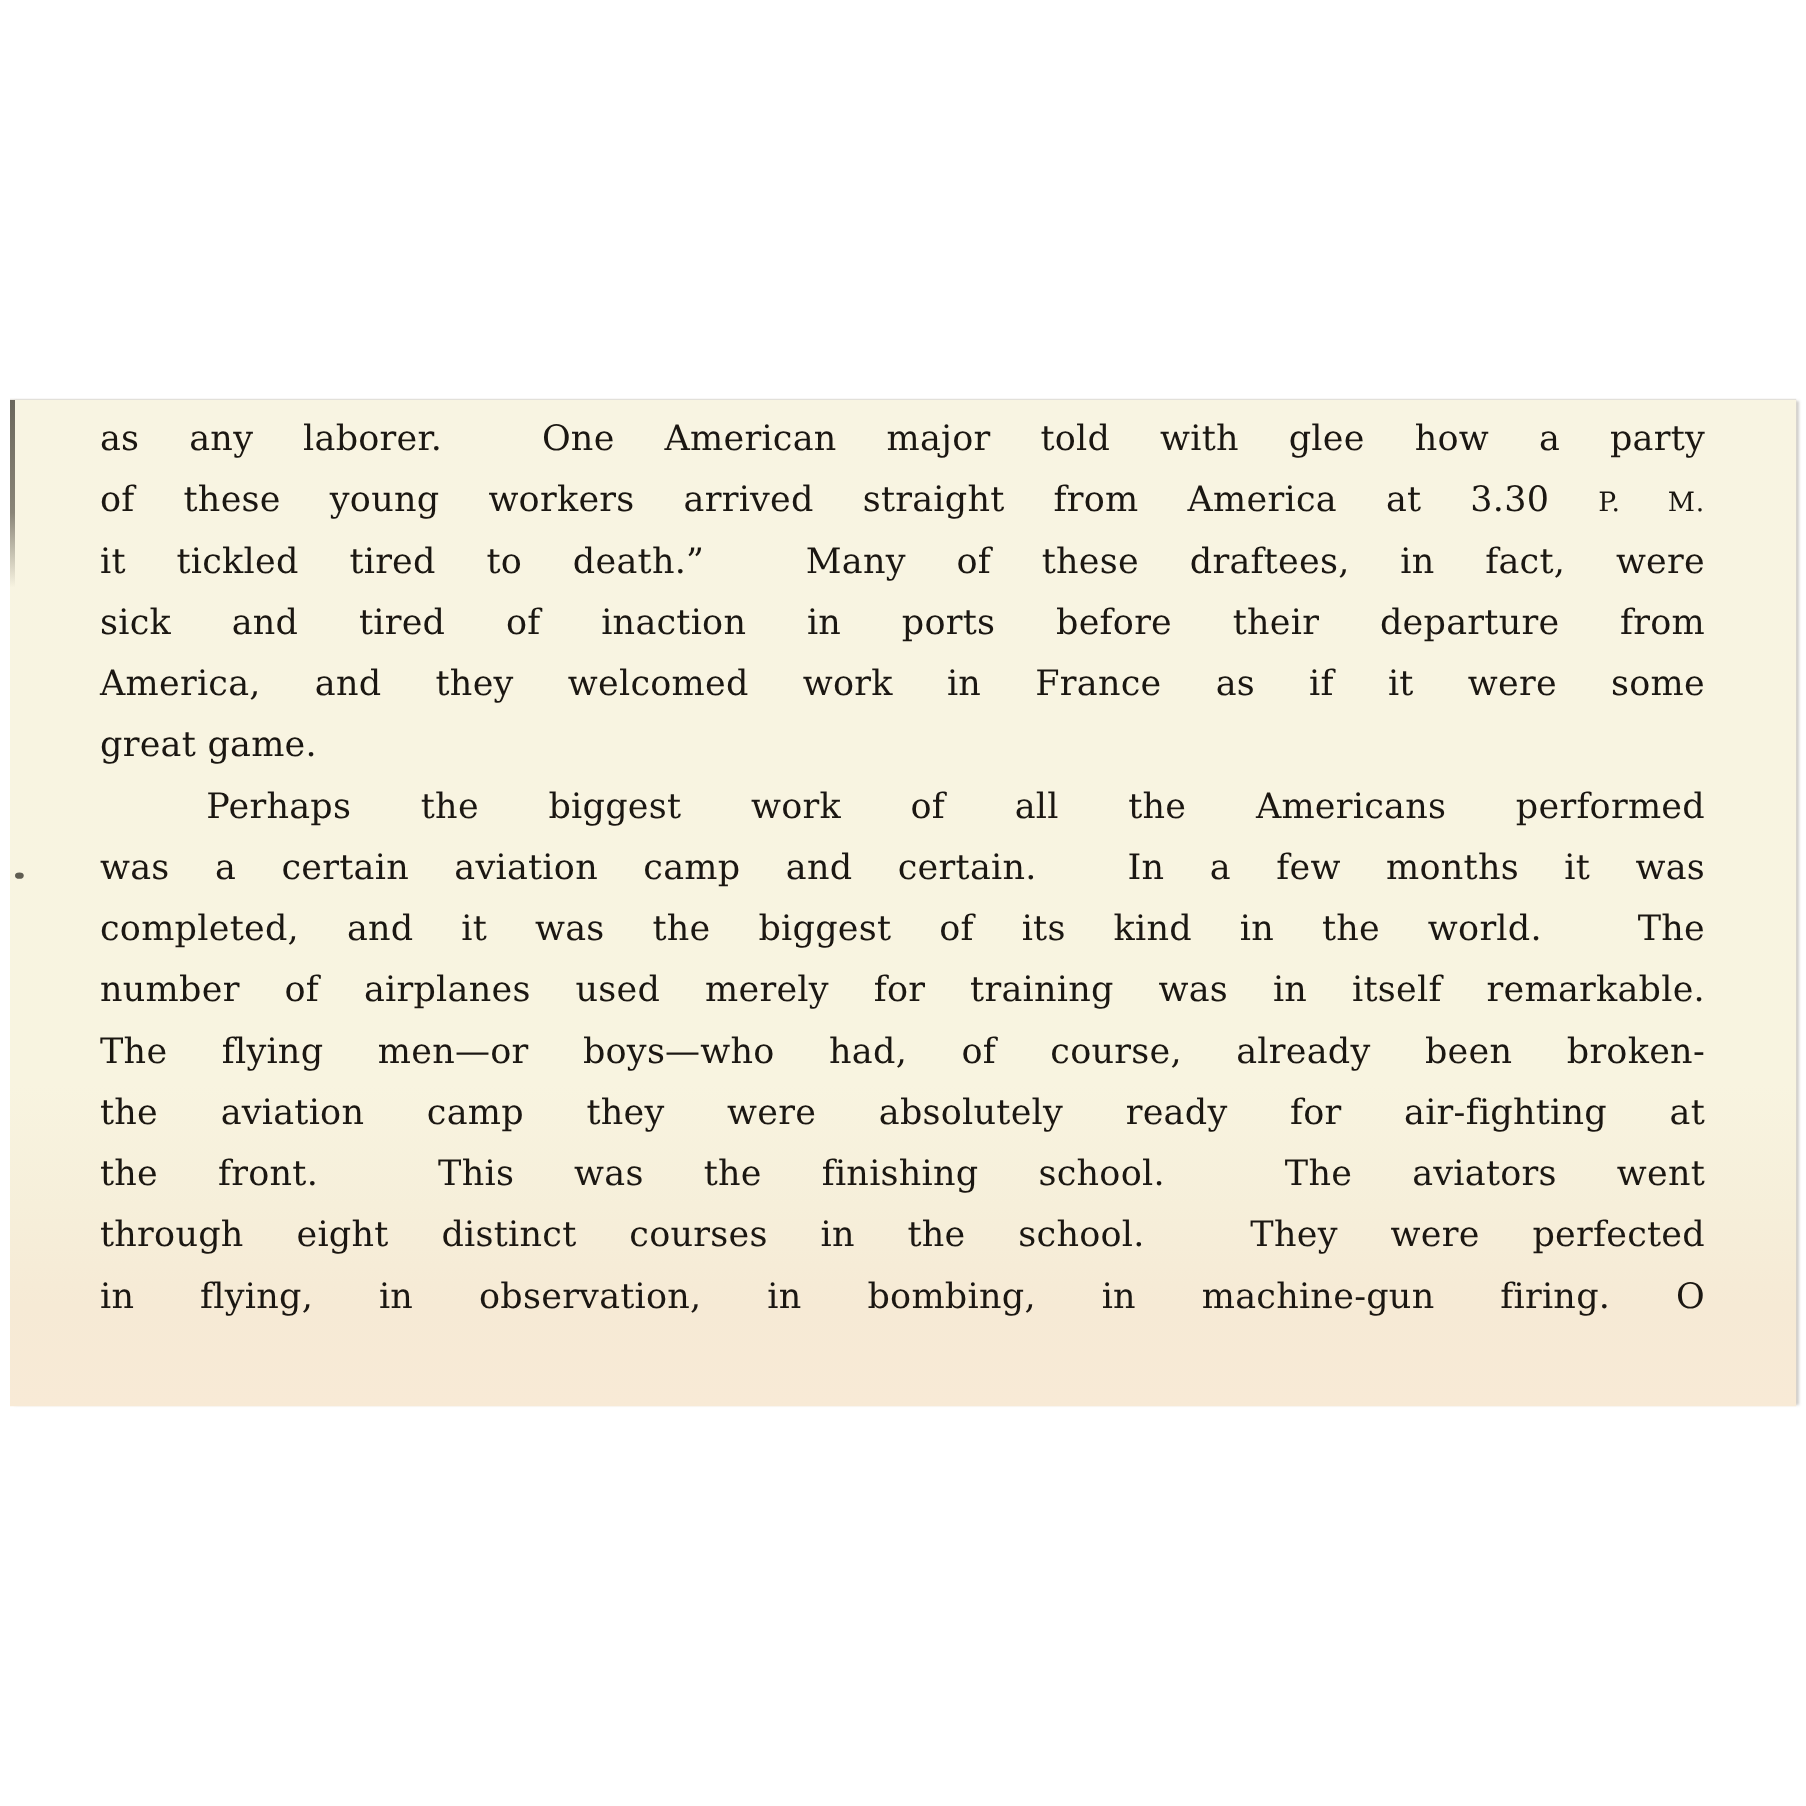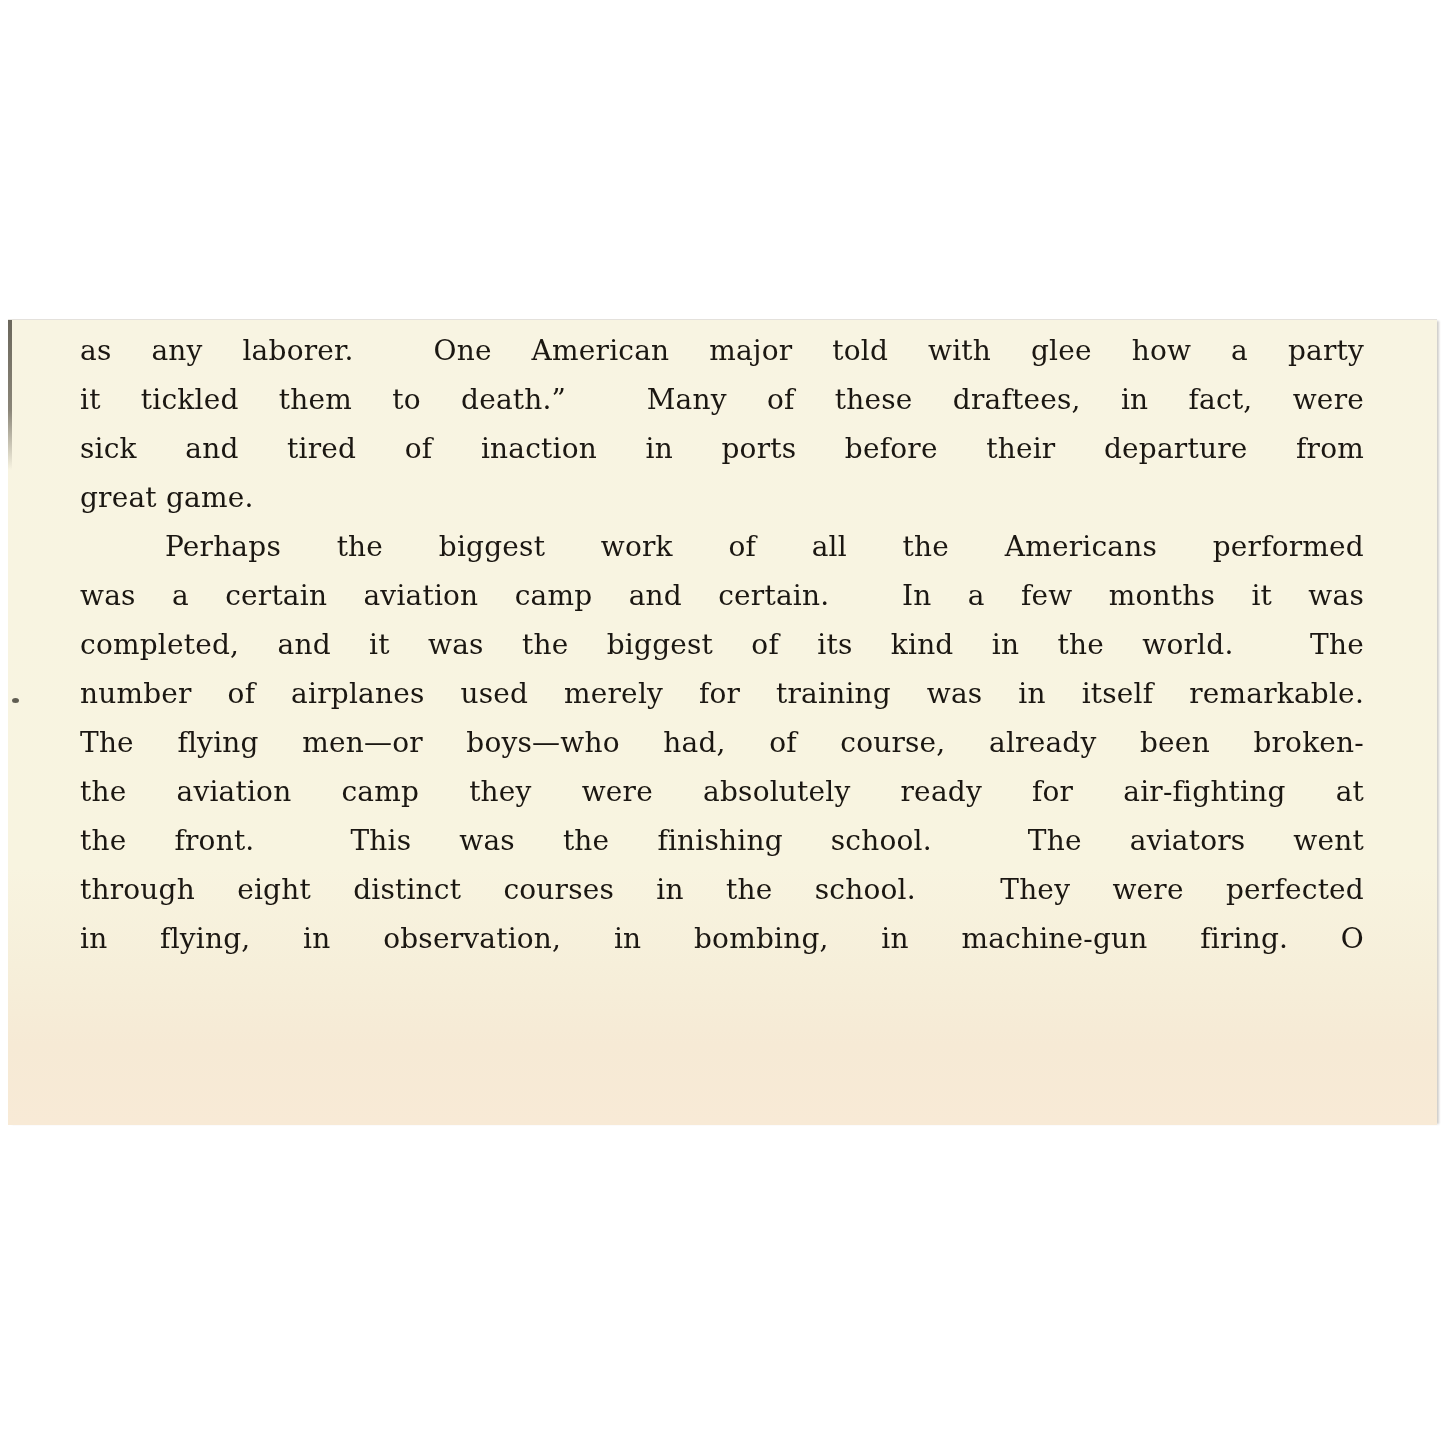--- a/index.html
+++ b/index.html
@@ -76,22 +76,24 @@
 </style>
 </head>
 <body>
 
 <div class="scan">
   <div class="paper">
     <div class="edge-left"></div>
     <div class="ink-speck"></div>
     <div class="text-block" id="text-block">
         <div class="line">as any laborer.  One American major told with glee how a party</div>
-        <div class="line">it tickled them to death.”  Many of these draftees, in fact, were</div>
+        <div class="line">of these young workers arrived straight from America at 3.30 <span class="sc">P. M.</span></div>
+        <div class="line">it tickled tired to death.”  Many of these draftees, in fact, were</div>
         <div class="line">sick and tired of inaction in ports before their departure from</div>
+        <div class="line">America, and they welcomed work in France as if it were some</div>
         <div class="line no-just">great game.</div>
         <div class="line" style="padding-left: 85px;">Perhaps the biggest work of all the Americans performed</div>
         <div class="line">was a certain aviation camp and certain.  In a few months it was</div>
         <div class="line">completed, and it was the biggest of its kind in the world.  The</div>
         <div class="line">number of airplanes used merely for training was in itself remarkable.</div>
         <div class="line">The flying men—or boys—who had, of course, already been broken-</div>
         <div class="line">the aviation camp they were absolutely ready for air-fighting at</div>
         <div class="line">the front.  This was the finishing school.  The aviators went</div>
         <div class="line">through eight distinct courses in the school.  They were perfected</div>
         <div class="line">in flying, in observation, in bombing, in machine-gun firing. O</div>

